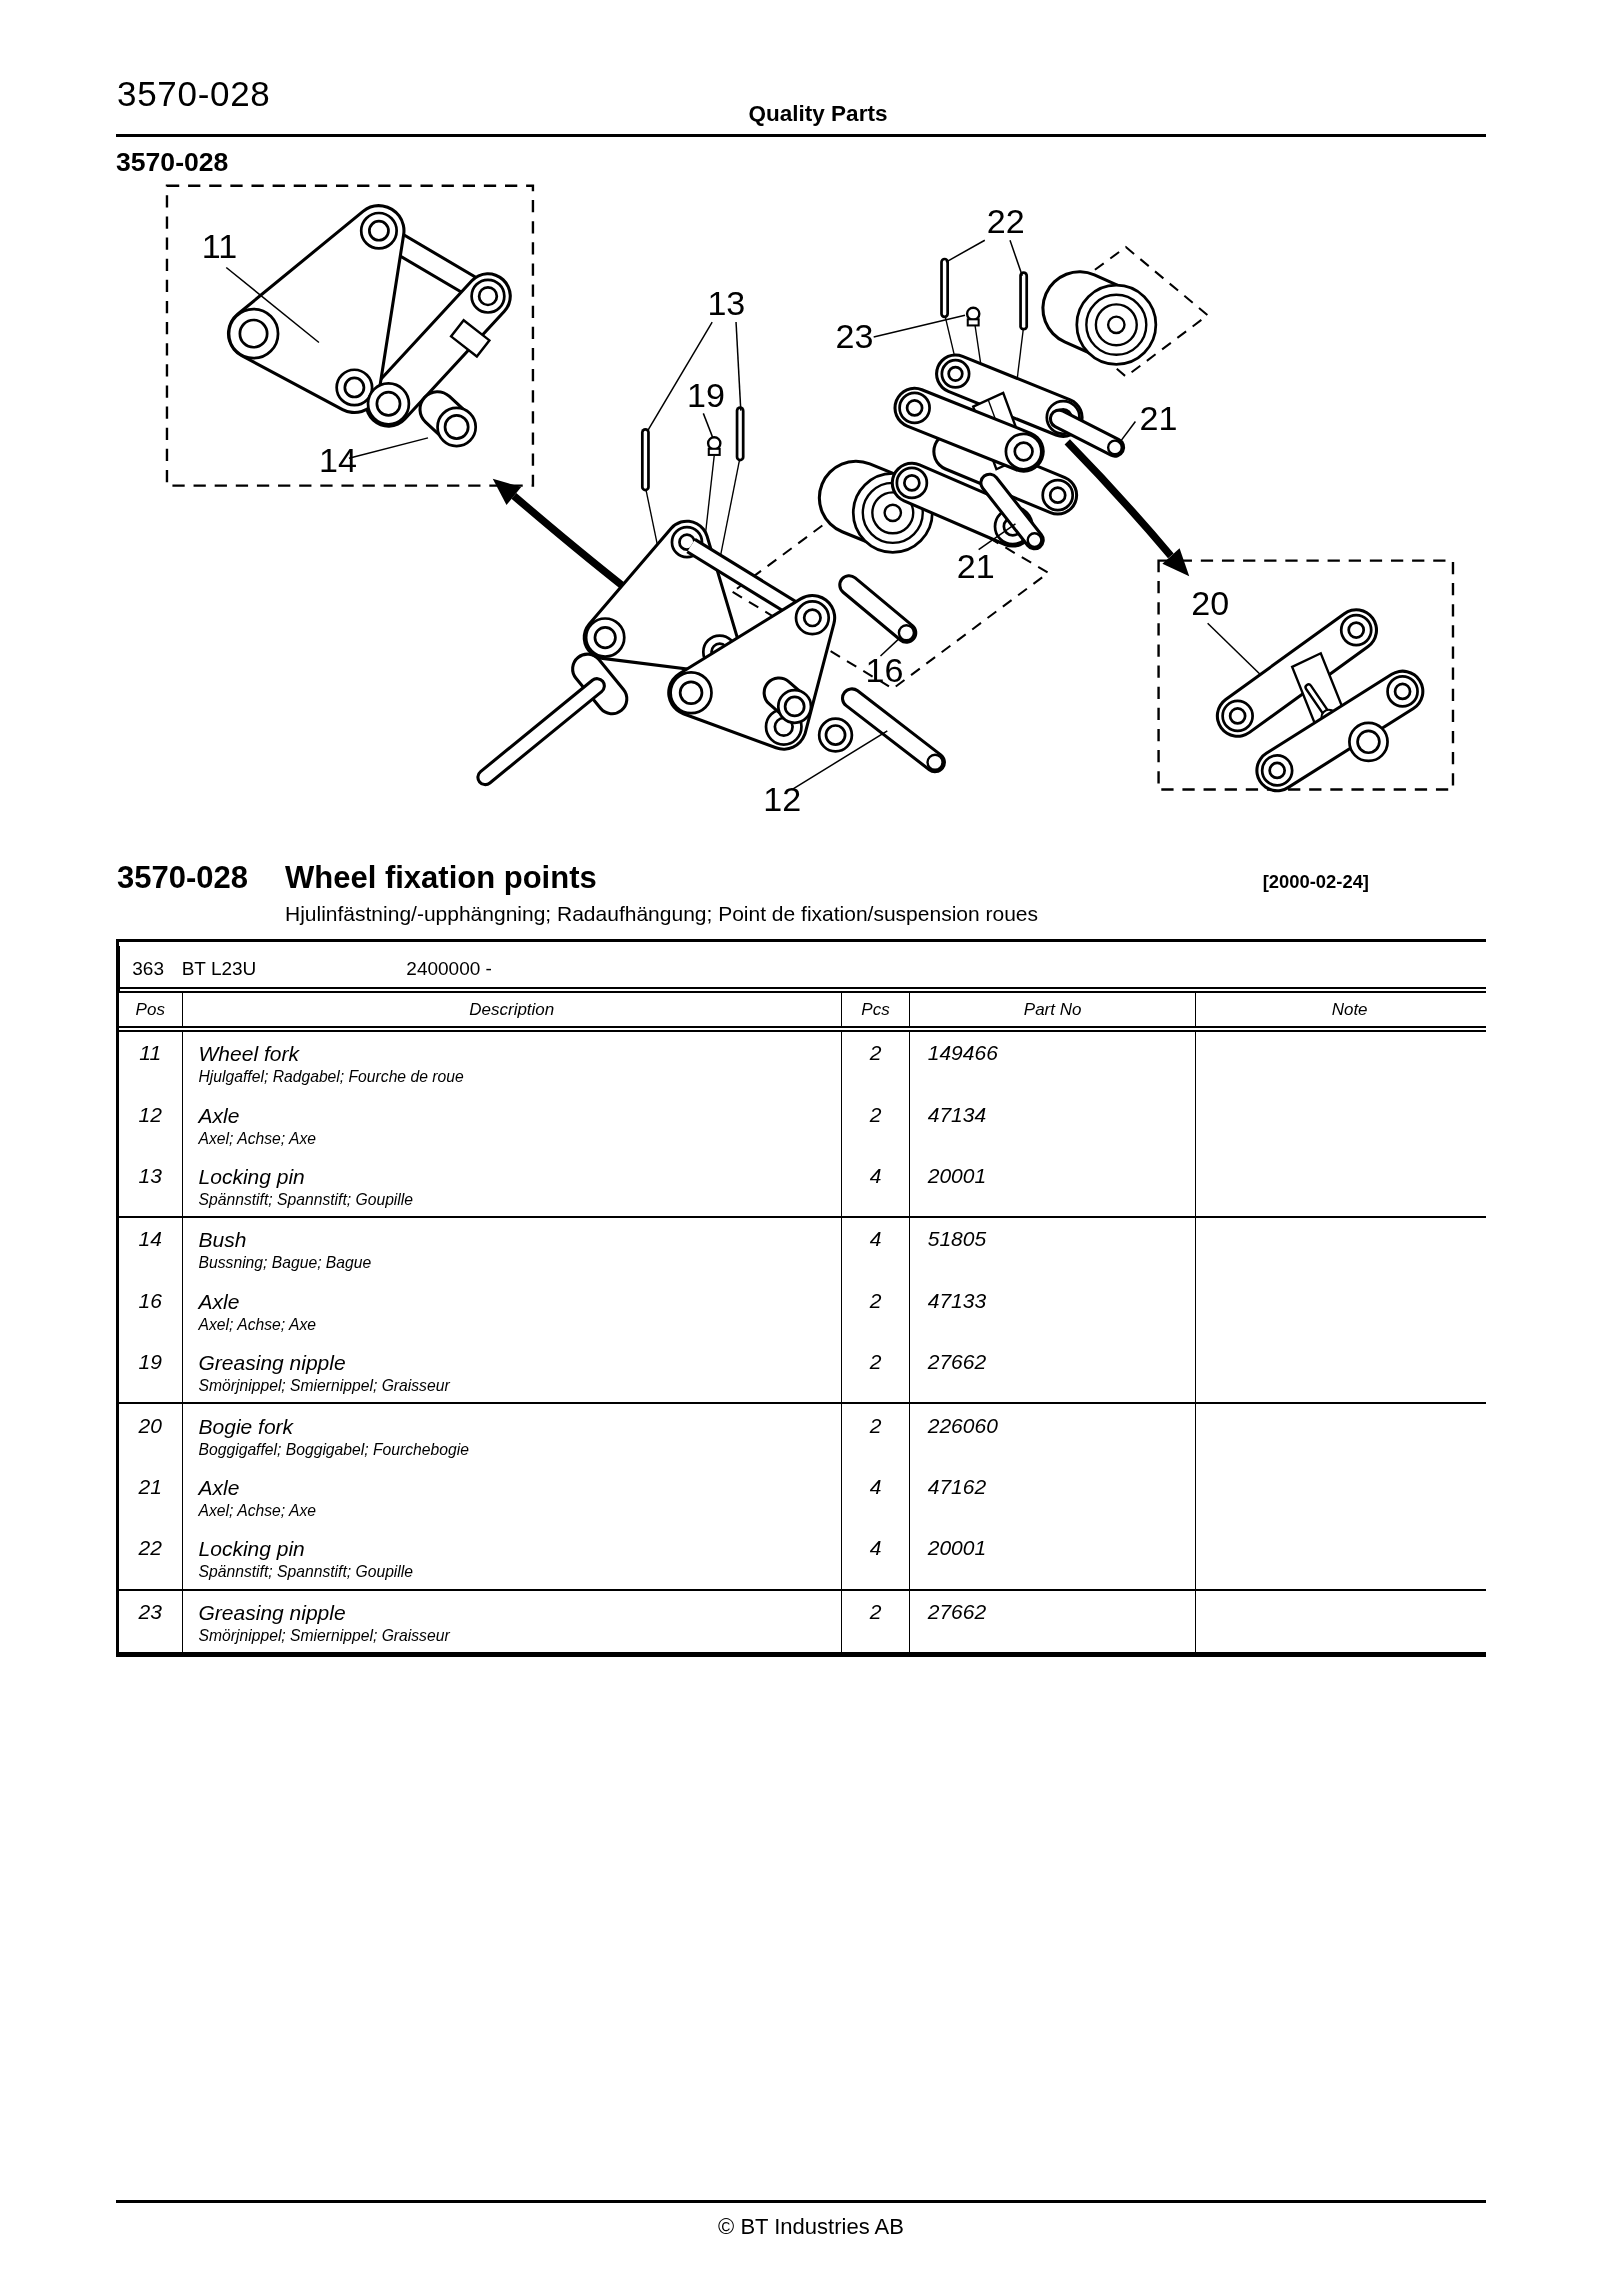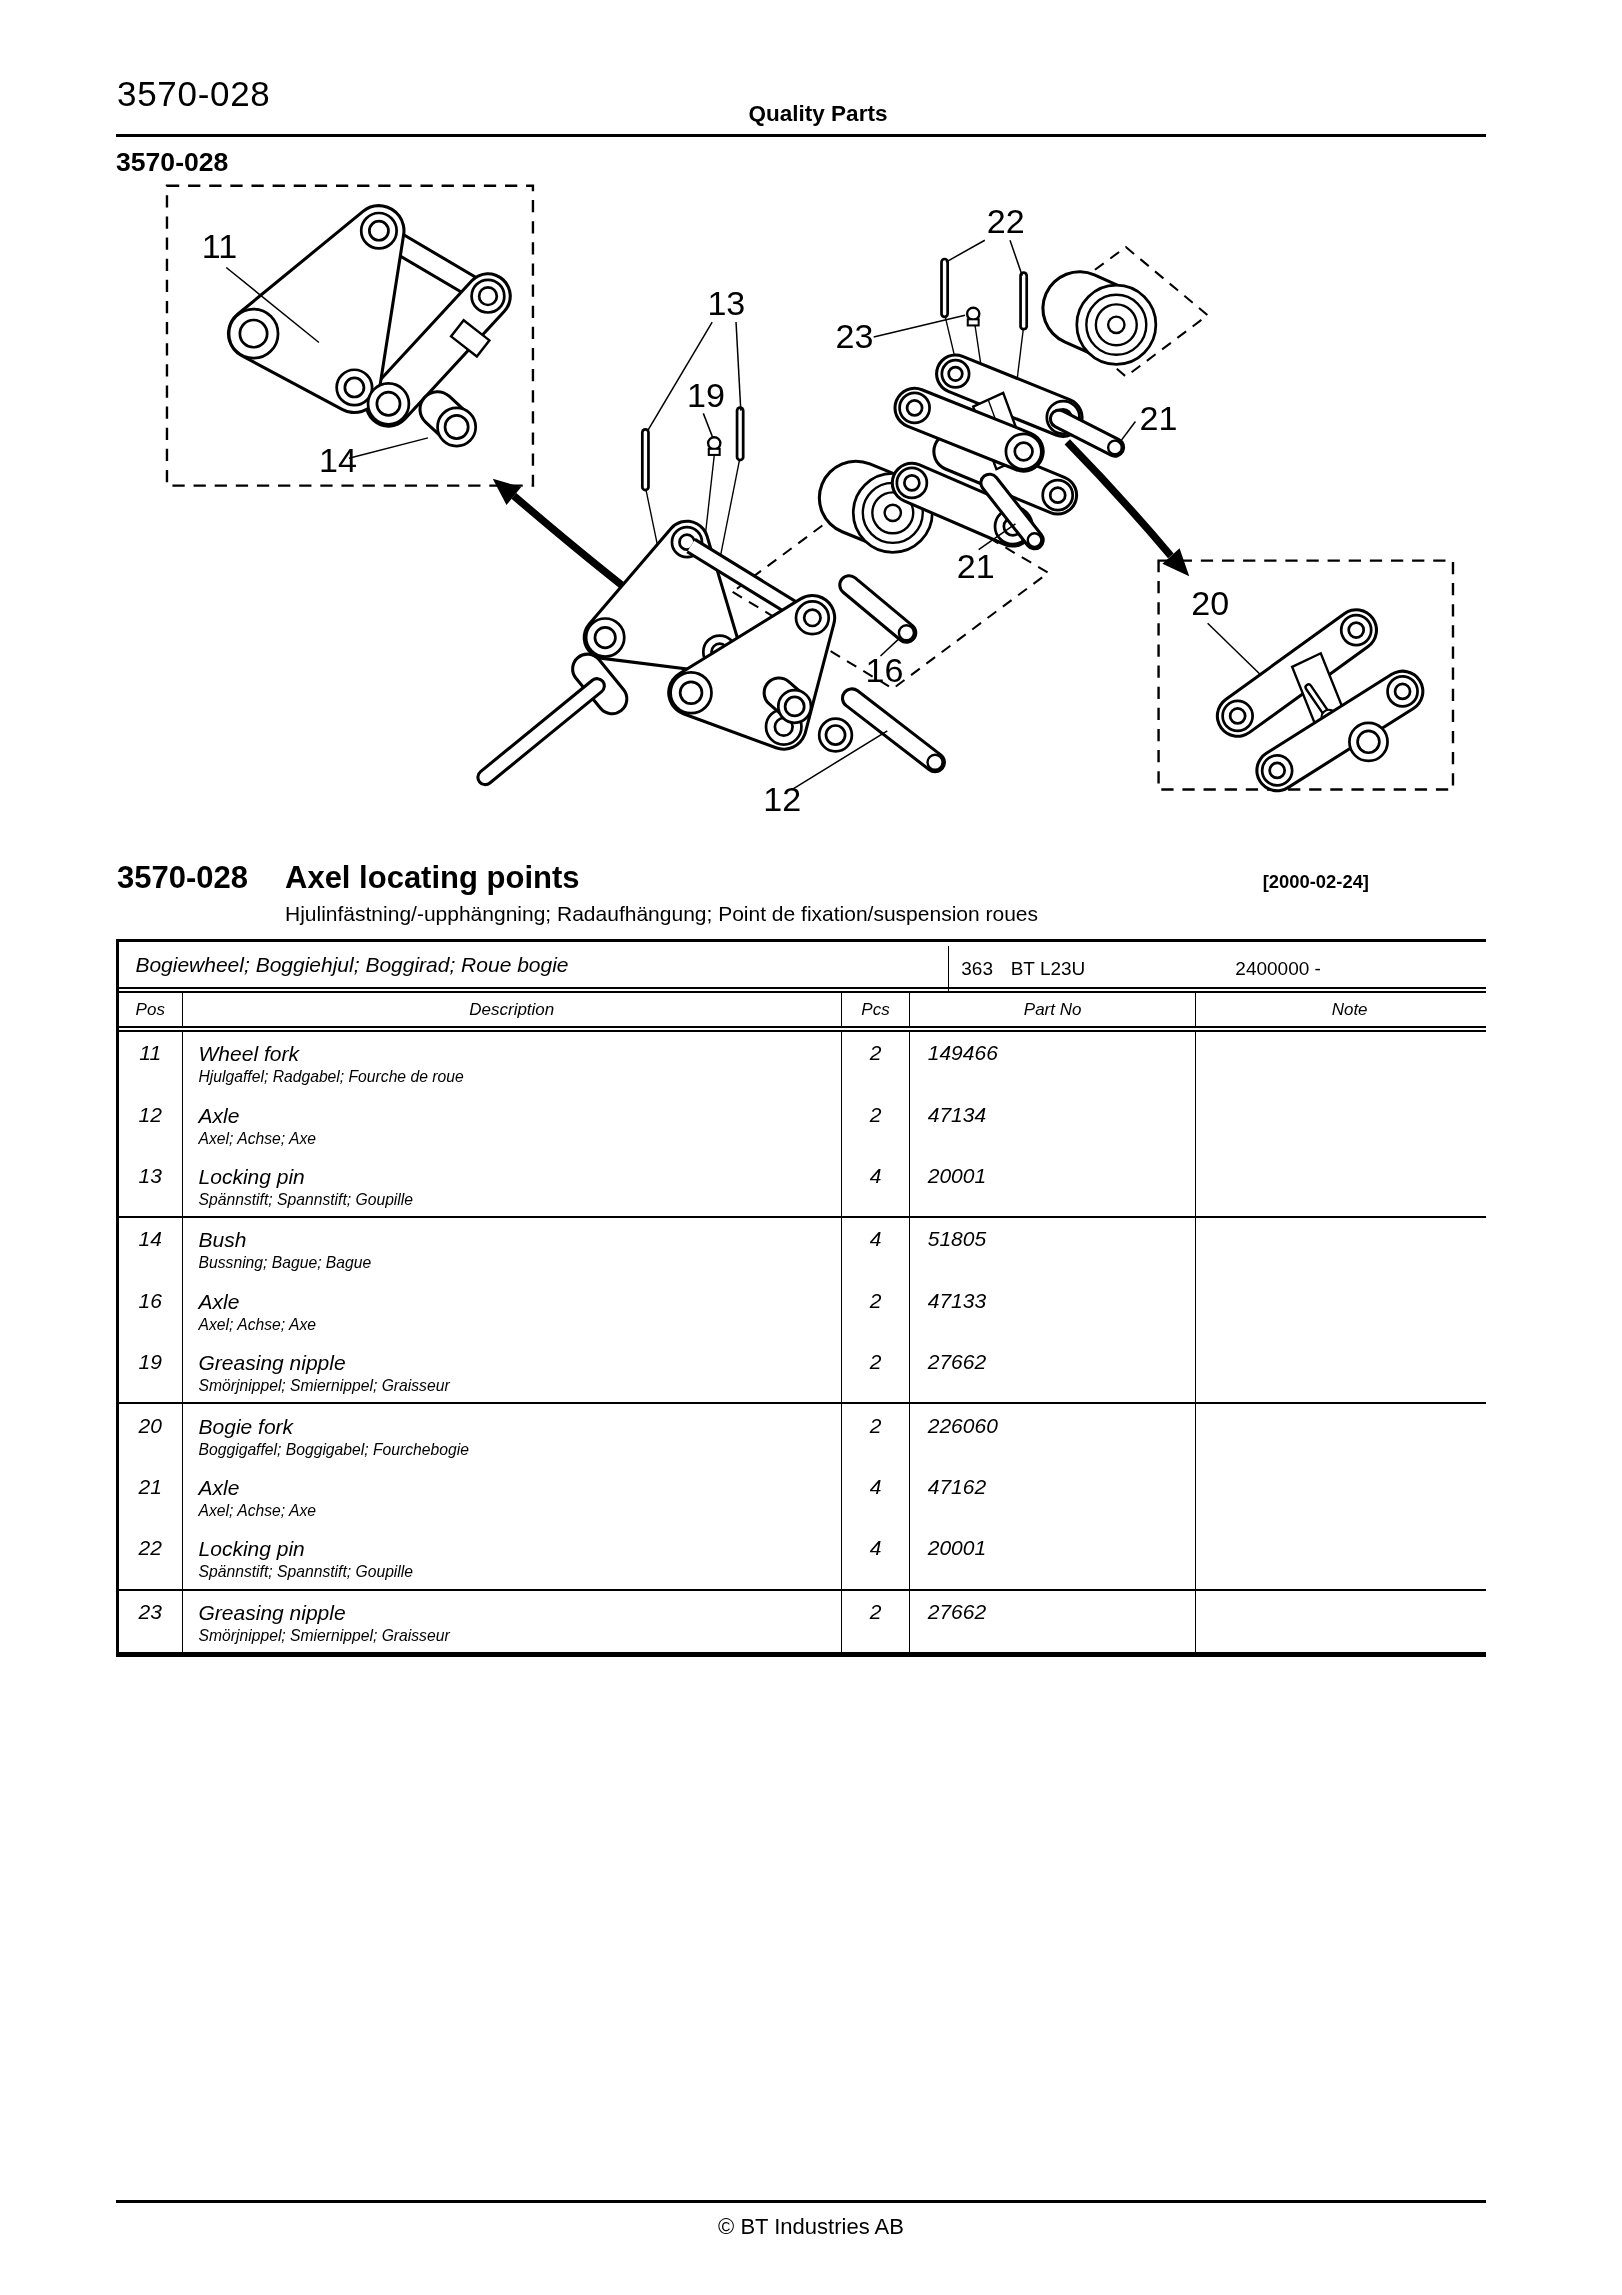--- a/index.html
+++ b/index.html
@@ -313,27 +313,26 @@
         <circle cx="2008" cy="1088" r="28" fill="#fff" stroke="#000" stroke-width="4"></circle>
         <circle cx="2008" cy="1088" r="16" fill="#fff" stroke="#000" stroke-width="4"></circle>
       </g>
 
       <text x="1748" y="902">20</text>
       <line class="callout-leader" x1="1772" y1="914" x2="1850" y2="990"></line>
     </g>
   </svg>
 
   <div class="sec-num">3570-028</div>
-  <div class="sec-title">Axel locating points</div>
+  <div class="sec-title">Wheel fixation points</div>
   <div class="sec-date">[2000-02-24]</div>
   <div class="sec-subtitle">Hjulinfästning/-upphängning; Radaufhängung; Point de fixation/suspension roues</div>
 
   <div class="table-wrap">
     <div class="title-row">
-      <div class="title-model">Bogiewheel; Boggiehjul; Boggirad; Roue bogie</div>
       <div class="title-right">
         <span class="title-code">363</span>
         <span class="title-type">BT L23U</span>
         <span class="title-serial">2400000 -</span>
       </div>
     </div>
     <table class="parts">
       <colgroup>
         <col style="width:63px">
           <col style="width:659px">

